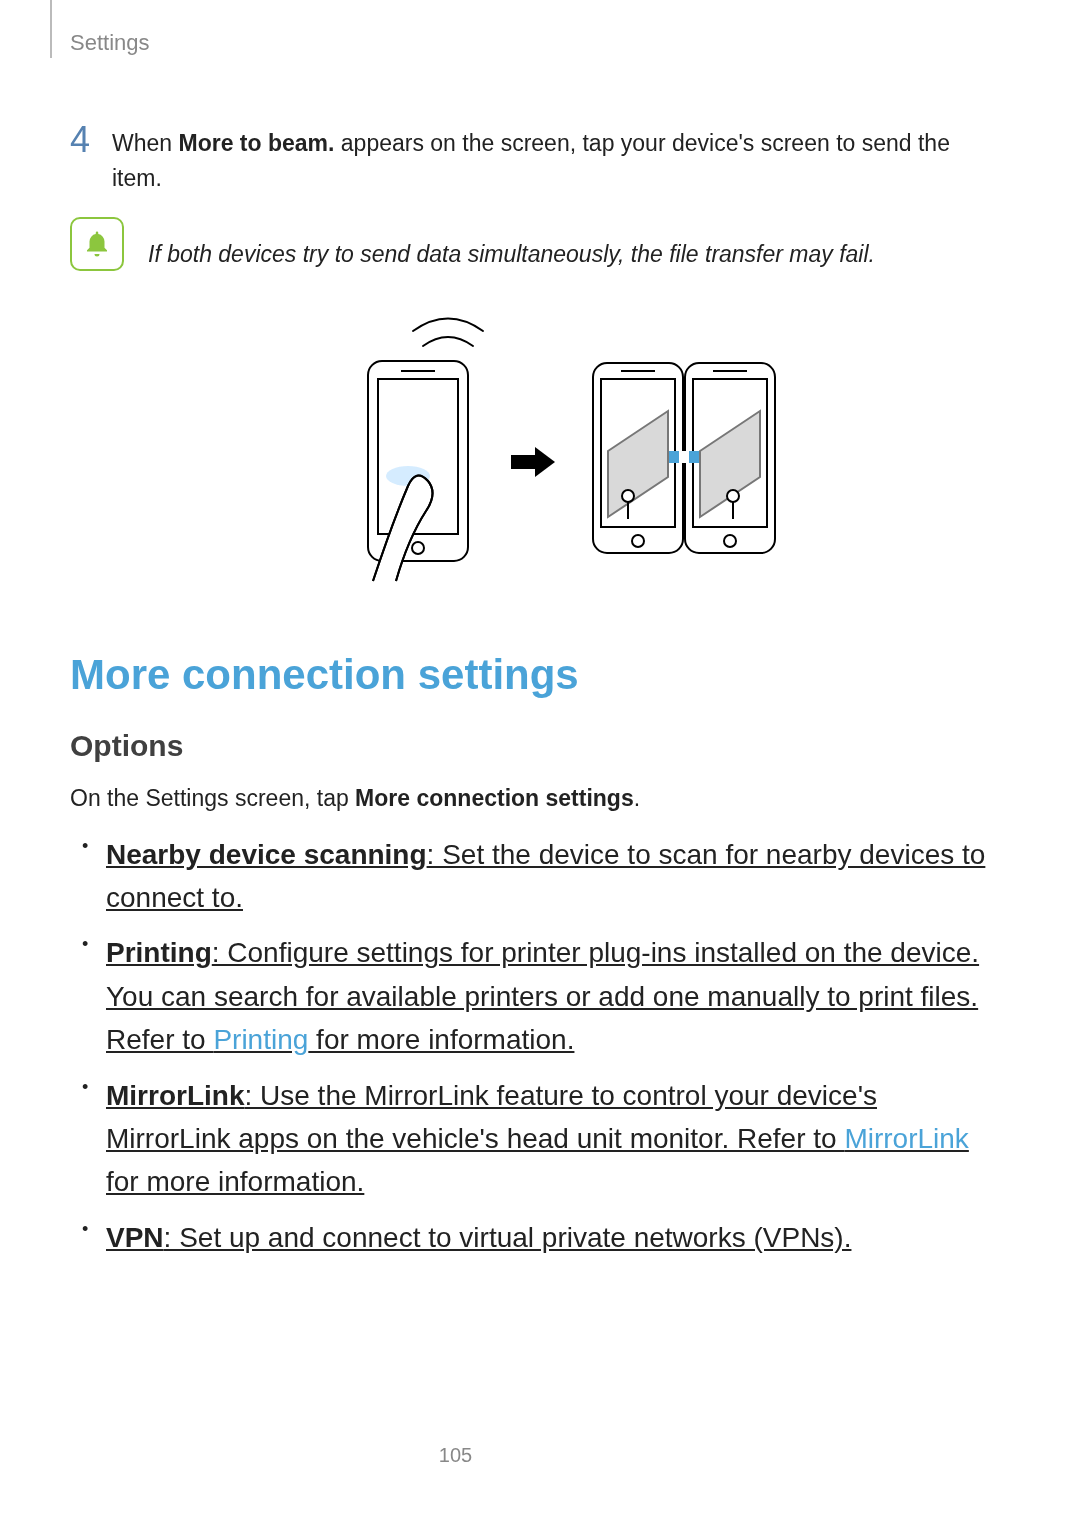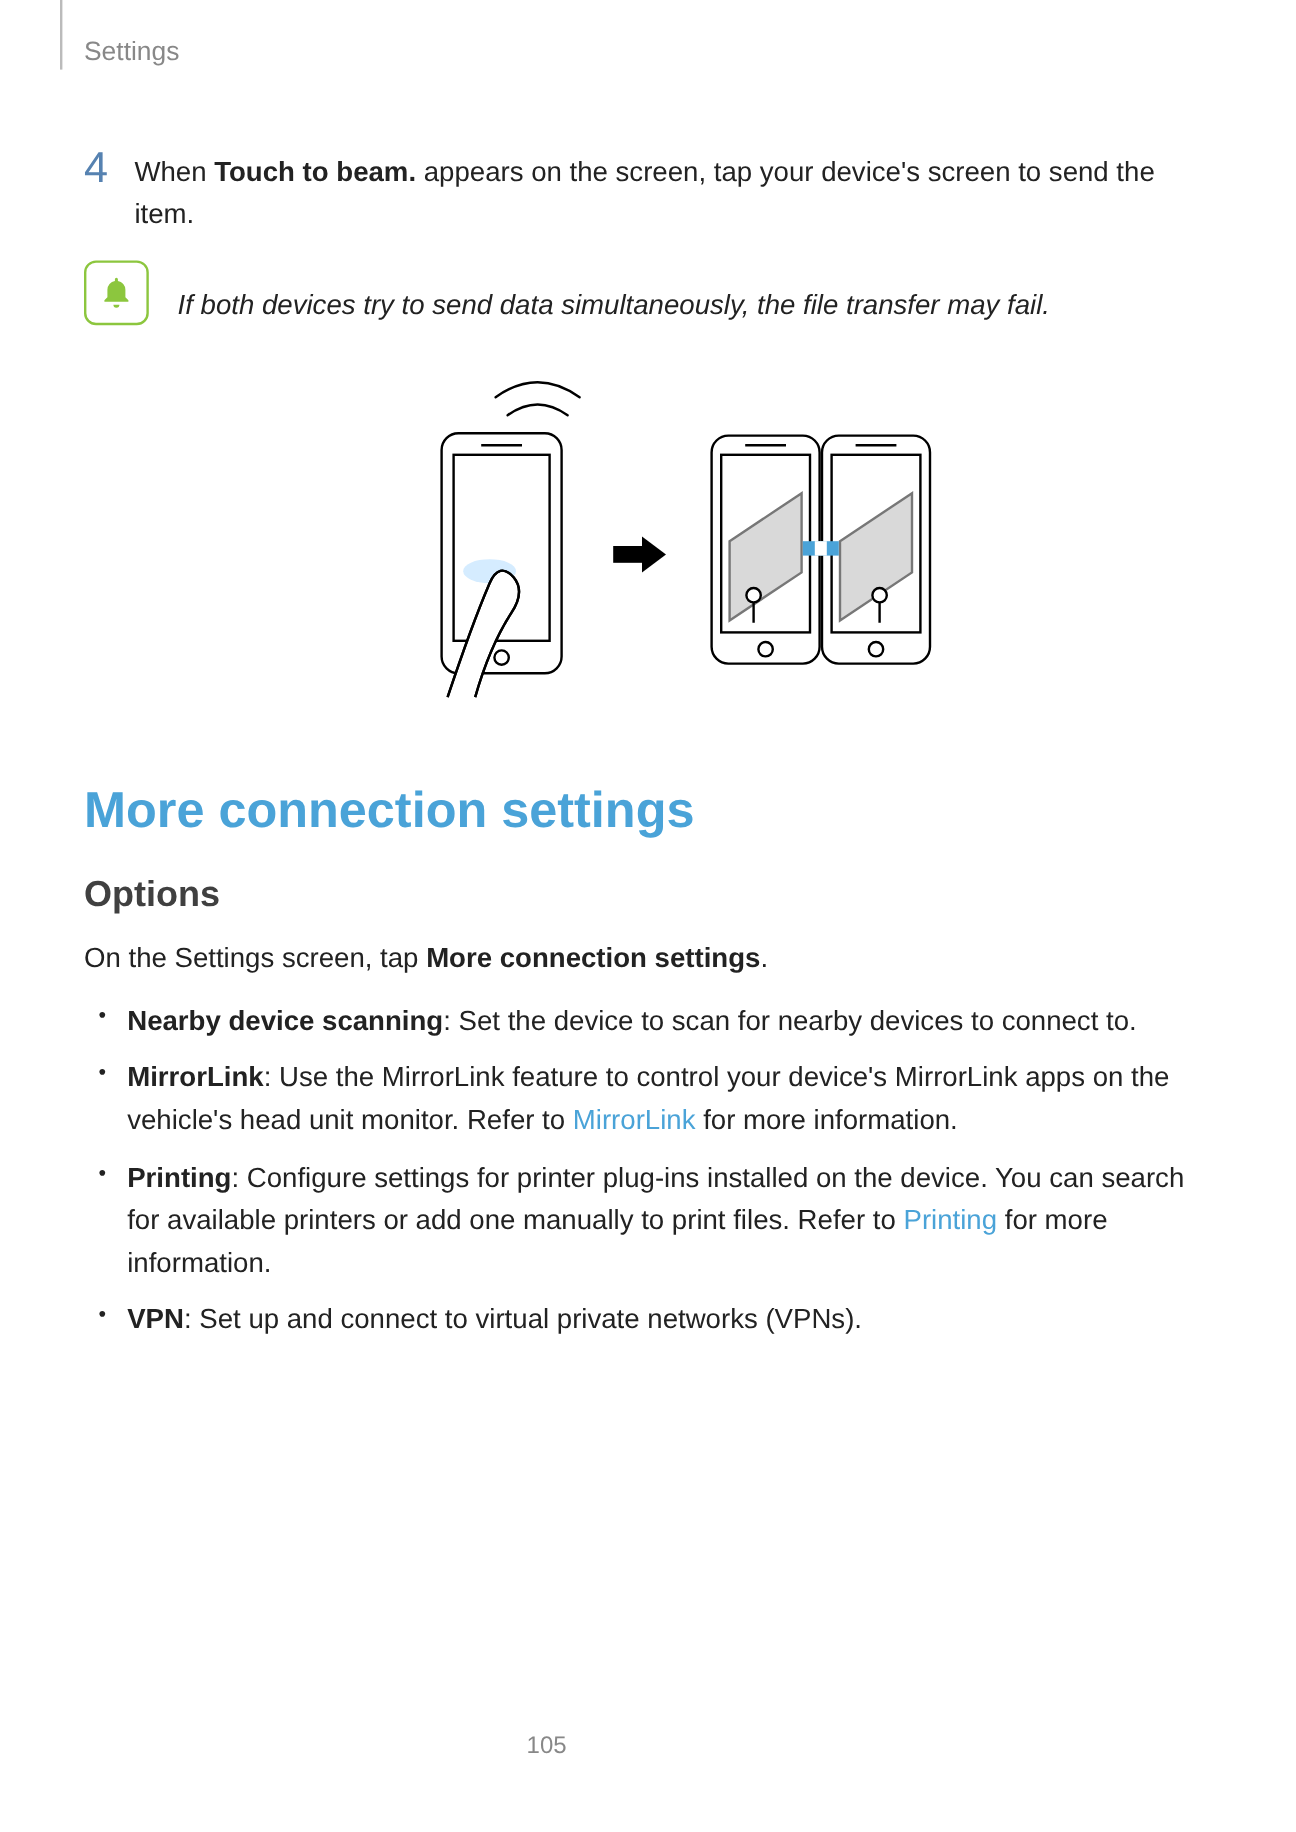--- a/index.html
+++ b/index.html
@@ -96,24 +96,25 @@
     line-height: 1.55;
     margin: 8px 0;
   }
   ul.opts {
     list-style: none;
     padding-left: 36px;
     margin: 16px 0 0 0;
   }
   ul.opts li {
     position: relative;
-    font-size: 23px;
+    font-size: 28px;
     line-height: 1.55;
     margin-bottom: 12px;
     padding-left: 0;
+    text-decoration: underline;
   }
   ul.opts li::before {
     content: "•";
     position: absolute;
     left: -24px;
     top: 0;
     font-size: 18px;
   }
   .link { color: #4aa3d8; }
   b { font-weight: bold; }
@@ -132,21 +133,21 @@
 
 <div class="header-rule"></div>
 
 <div class="page">
 
   <div class="header-text">Settings</div>
 
   <div class="step-row">
     <div class="step-num">4</div>
     <div class="step-text">
-      <span>When </span><b>Touch to beam.</b><span> appears on the screen, tap your device's screen to send the item.</span>
+      <span>When </span><b>More to beam.</b><span> appears on the screen, tap your device's screen to send the item.</span>
     </div>
   </div>
 
   <div class="note-row">
     <div class="note-icon-box">
       <svg viewBox="0 0 24 24" fill="#8cc63e">
           <path d="M12 2a1 1 0 0 1 1 1v1.07A6 6 0 0 1 18 10v5l2 2v1H4v-1l2-2v-5a6 6 0 0 1 5-5.93V3a1 1 0 0 1 1-1zm-2 18h4a2 2 0 0 1-4 0z"></path>
         </svg>
     </div>
     <div class="note-text">If both devices try to send data simultaneously, the file transfer may fail.</div>
@@ -207,25 +208,25 @@
 
   <p class="body">
     <span>On the Settings screen, tap </span><b>More connection settings</b><span>.</span>
   </p>
 
   <ul class="opts">
     <li>
       <b>Nearby device scanning</b><span>: Set the device to scan for nearby devices to connect to.</span>
     </li>
     <li>
+      <b>Printing</b><span>: Configure settings for printer plug-ins installed on the device. You can search for available printers or add one manually to print files. Refer to </span><span class="link">Printing</span><span> for more information.</span>
+    </li>
+    <li>
       <b>MirrorLink</b><span>: Use the MirrorLink feature to control your device's MirrorLink apps on the vehicle's head unit monitor. Refer to </span><span class="link">MirrorLink</span><span> for more information.</span>
     </li>
     <li>
-      <b>Printing</b><span>: Configure settings for printer plug-ins installed on the device. You can search for available printers or add one manually to print files. Refer to </span><span class="link">Printing</span><span> for more information.</span>
-    </li>
-    <li>
       <b>VPN</b><span>: Set up and connect to virtual private networks (VPNs).</span>
     </li>
   </ul>
 
 </div>
 
 <div class="page-num">105</div>
 
 </body></html>

